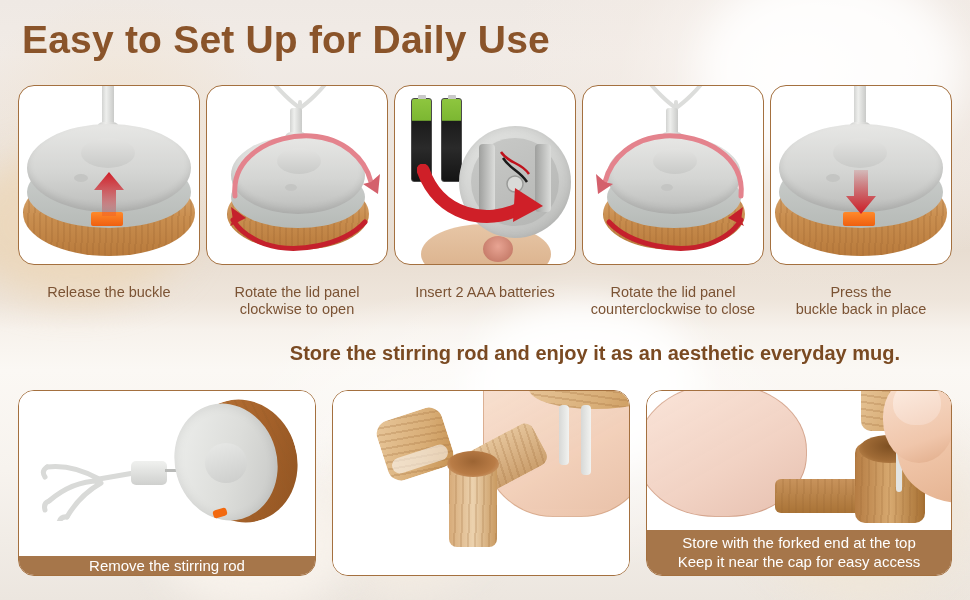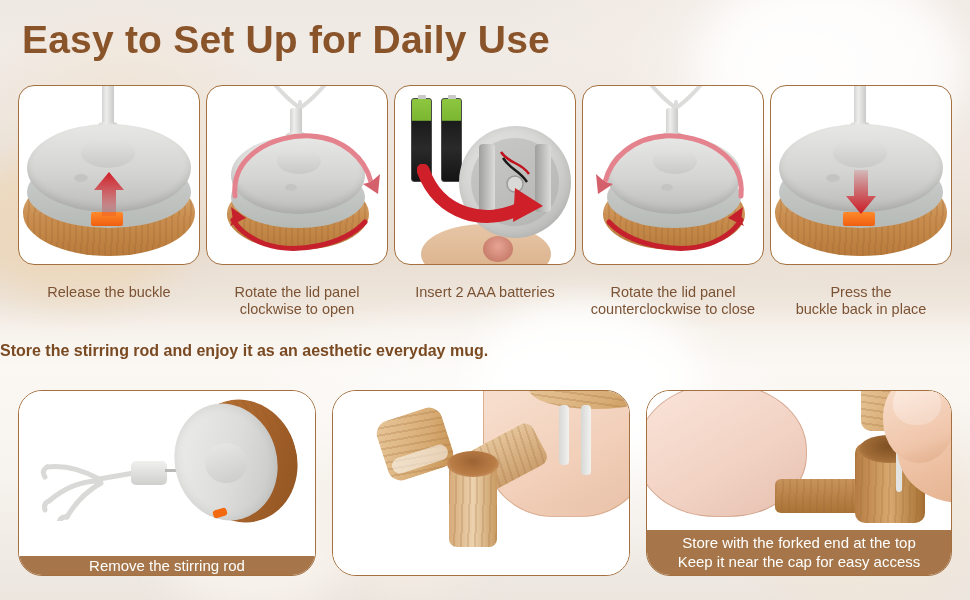--- a/index.html
+++ b/index.html
@@ -91,40 +91,40 @@
     color: #7b5334;
     padding-top: 14px;
   }
 
   
   .headline {
     position: absolute;
     left: 0;
     top: 342px;
     width: 900px;
-    text-align: left;
-    font-size: 16px;
+    text-align: right;
+    font-size: 20px;
     font-weight: bold;
     color: #7a4a22;
   }
 
   
   .bottom-row {
     position: absolute;
     left: 18px;
     top: 390px;
     width: 934px;
     height: 186px;
     display: flex;
     gap: 16px;
   }
   .bcard {
     position: relative;
     border: 1.3px solid #a4703f;
-    border-radius: 24px;
+    border-radius: 16px;
     overflow: hidden;
     background: #ffffff;
     display: flex;
     flex-direction: column;
   }
   .bcard-1 { flex: 0 0 298px; }
   .bcard-2 { flex: 0 0 298px; }
   .bcard-3 { flex: 1 1 auto; }
   .bcard .photo { position: relative; flex: 1 1 auto; overflow: hidden; background: #fff; }
   .bcard .bar {

